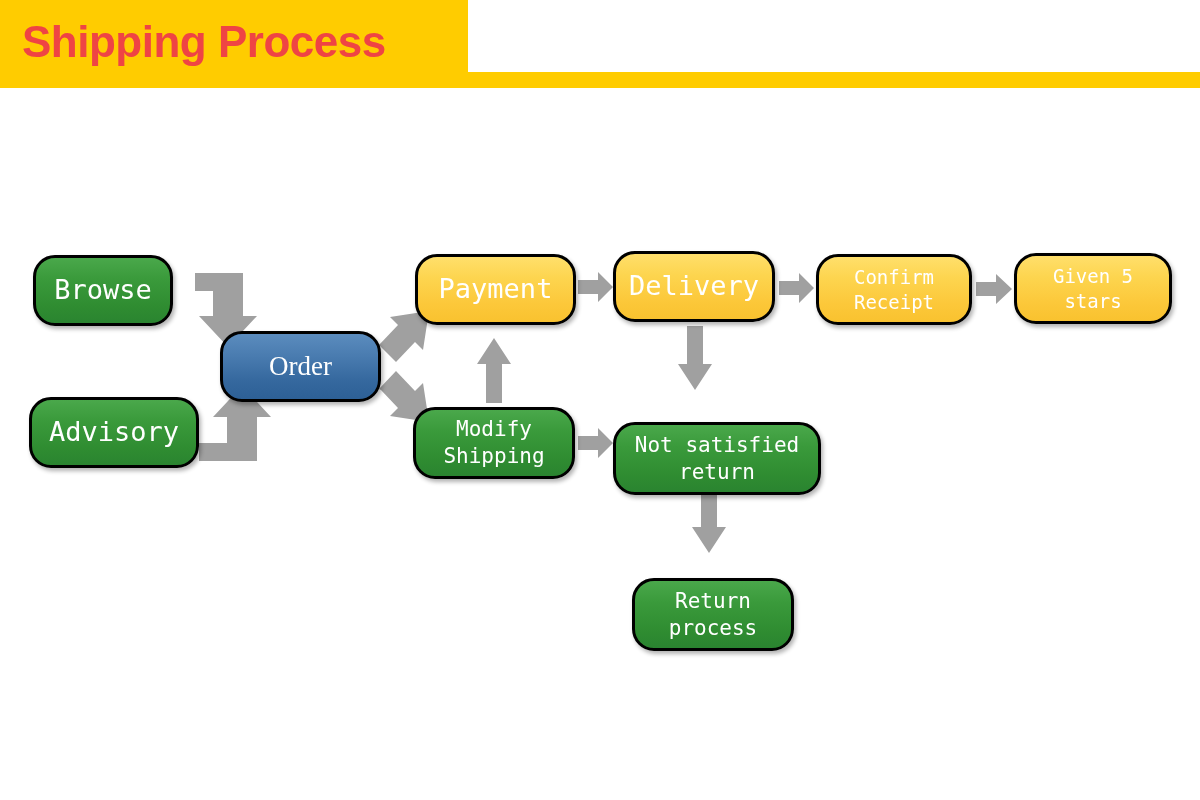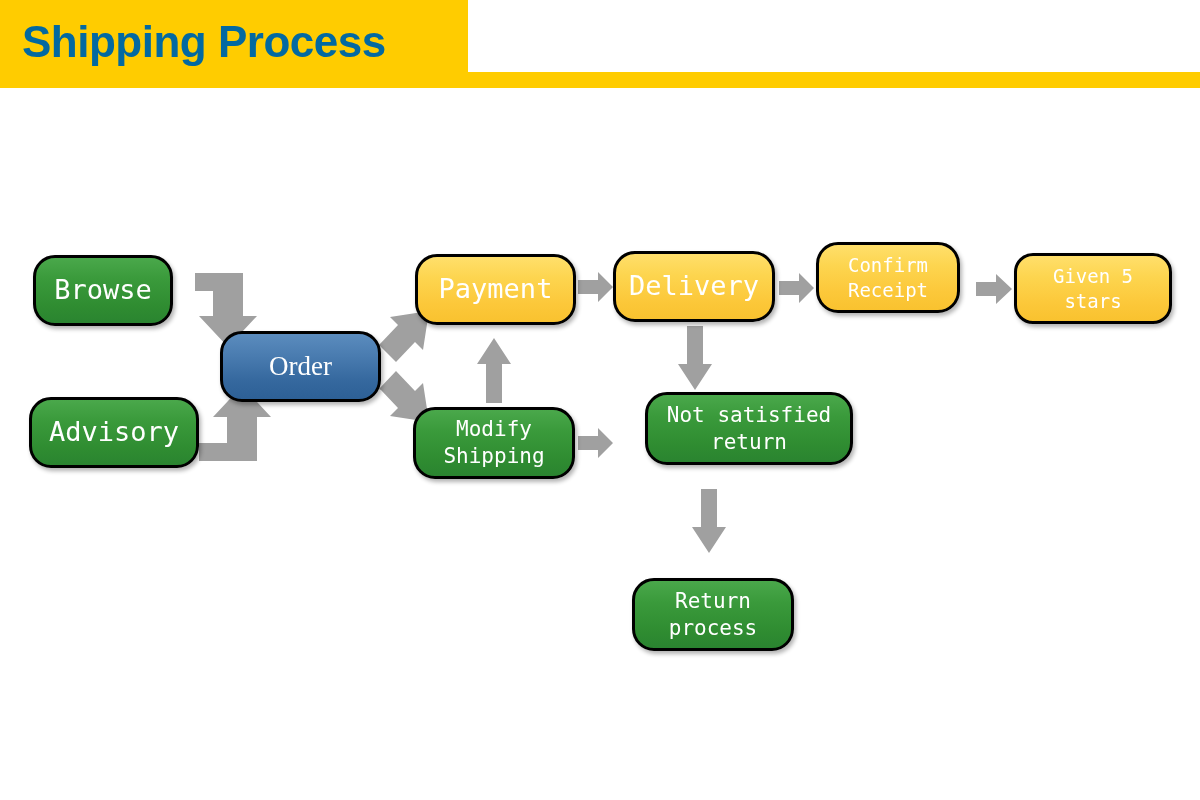--- a/index.html
+++ b/index.html
@@ -103,21 +103,21 @@
 
   
   .arrow { fill: #a0a0a0; }
 </style>
 </head>
 <body style="background: rgb(255, 255, 255);">
 
 <div id="header-band">
   <div id="header-title-block" style="background: rgb(255, 204, 0);"></div>
   <div id="header-underline" style="background: rgb(255, 204, 0);"></div>
-  <div id="page-title" style="color: #0369a1;">Shipping Process</div>
+  <div id="page-title" style="color: #ef4444;">Shipping Process</div>
 </div>
 
 <div id="diagram">
 
   <svg id="connector-layer" width="1200" height="800" viewBox="0 0 1200 800">
 
     <g>
       <polygon class="arrow" points="195,273 243,273 243,316 257,316 228,347 199,316 213,316 213,291 195,291" fill="#a0a0a0"></polygon>
     </g>
 
@@ -160,24 +160,24 @@
     <g>
       <polygon class="arrow" points="701,489 717,489 717,527 726,527 709,553 692,527 701,527" fill="#a0a0a0"></polygon>
     </g>
   </svg>
 
   <div class="node green big" style="left: 33px; top: 255px; width: 140px; height: 71px;">Browse</div>
   <div class="node green big" style="left: 29px; top: 397px; width: 170px; height: 71px;">Advisory</div>
   <div class="node blue big" style="left: 220px; top: 331px; width: 161px; height: 71px;">Order</div>
   <div class="node yellow big" style="left: 415px; top: 254px; width: 161px; height: 71px;">Payment</div>
   <div class="node yellow big" style="left: 613px; top: 251px; width: 162px; height: 71px; text-align: center;">Delivery</div>
-  <div class="node yellow small" style="left: 816px; top: 242px; width: 144px; height: 71px;">Confirm
+  <div class="node yellow small" style="left: 816px; top: 254px; width: 156px; height: 71px;">Confirm
 Receipt</div>
-  <div class="node yellow small" style="left: 1014px; top: 253px; width: 158px; height: 71px; border-radius: 19px;">Given 5
+  <div class="node yellow small" style="left: 1014px; top: 253px; width: 158px; height: 71px;">Given 5
 stars</div>
   <div class="node green mid" style="left: 413px; top: 407px; width: 162px; height: 72px;">Modify
 Shipping</div>
-  <div class="node green mid" style="left: 613px; top: 392px; width: 208px; height: 73px; margin-left: 32px;">Not satisfied
+  <div class="node green mid" style="left: 613px; top: 422px; width: 208px; height: 73px;">Not satisfied
 return</div>
   <div class="node green mid" style="left: 632px; top: 578px; width: 162px; height: 73px;">Return
 process</div>
 
 </div>
 
 </body></html>

